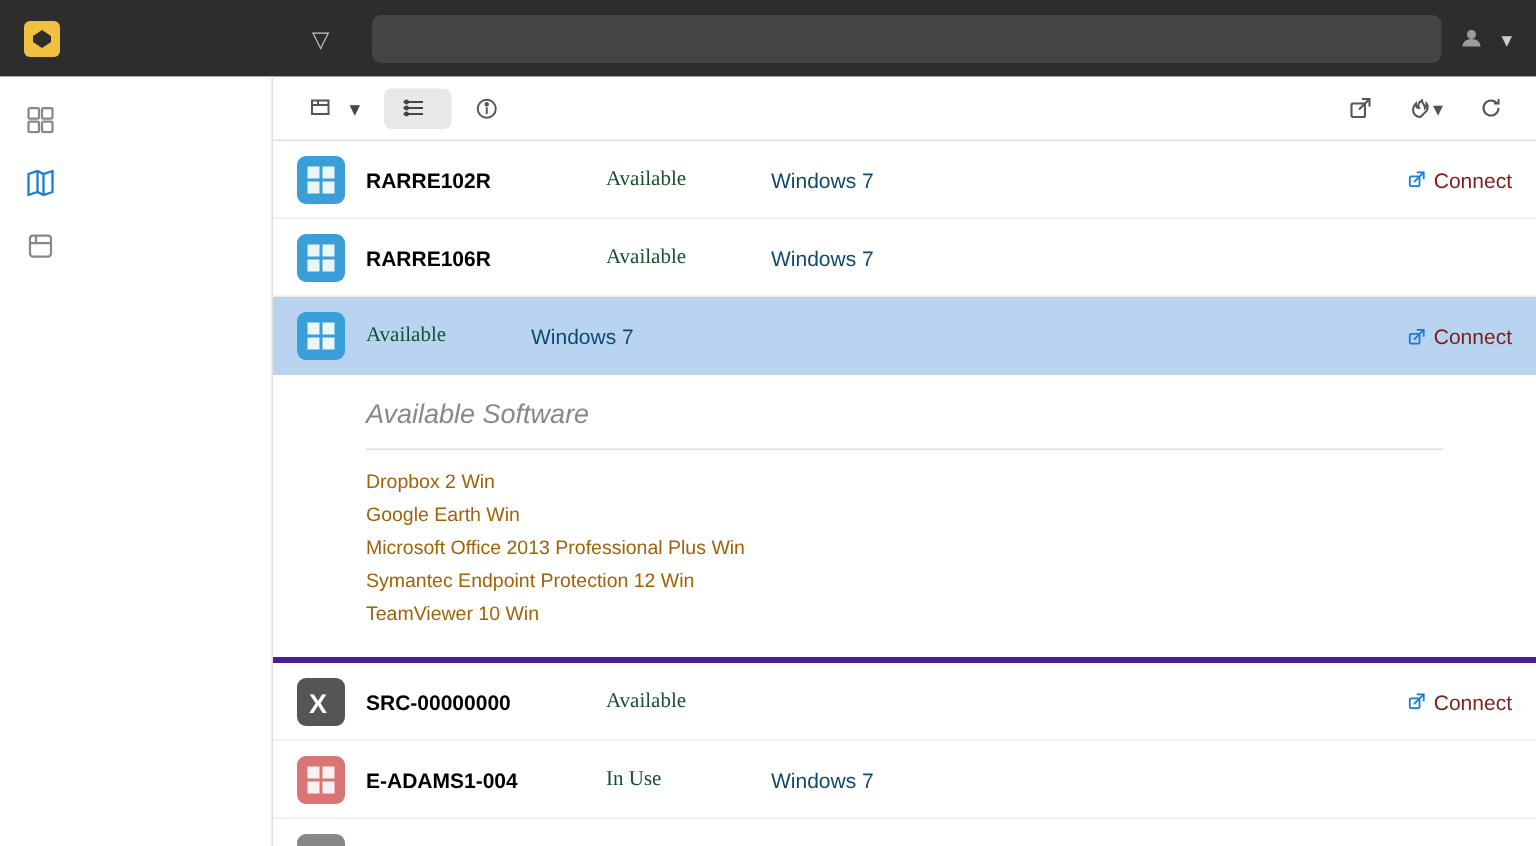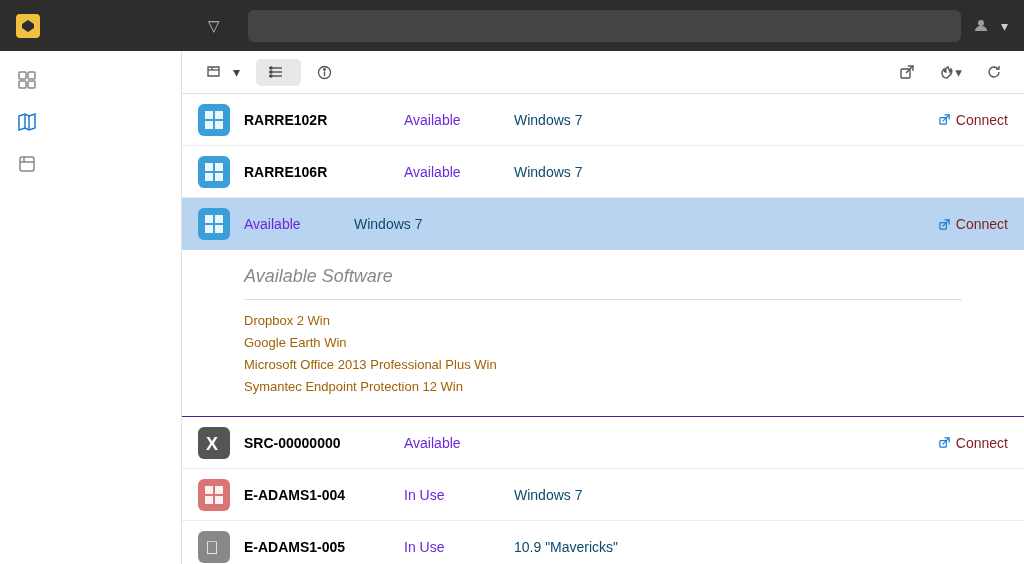--- a/index.html
+++ b/index.html
@@ -36,26 +36,26 @@
     .toolbar-spacer { flex: 1; }
     .toolbar-action { display: flex; align-items: center; padding: 6px 10px; border-radius: 5px; cursor: pointer; color: #555; background: transparent; border: none; }
     .toolbar-action svg { width: 16px; height: 16px; }
 
     
     .table-scroll { flex: 1; overflow-y: auto; background: #fff; }
     .table-row { display: flex; align-items: center; padding: 0 16px; height: 52px; border-bottom: 1px solid #ececec; cursor: pointer; }
     .table-row.expanded { background: #b8d4f0; border-bottom: none; }
     .row-icon { width: 32px; height: 32px; border-radius: 6px; display: flex; align-items: center; justify-content: center; margin-right: 14px; flex-shrink: 0; }
     .row-name { width: 160px; font-weight: 700; font-size: 14px; }
-    .row-status { width: 110px; color: #6d28d9; }
+    .row-status { width: 110px; color: #14532d; font-family: Liberation Serif, serif; }
     .row-os { width: 180px; color: #0c4a6e; }
     .row-connect { margin-left: auto; display: flex; align-items: center; gap: 5px; color: #7f1d1d; font-size: 14px; cursor: pointer; }
 
     
-    .software-panel { background: #fff; border-bottom: 1px solid #4c1d95; padding: 16px 62px 18px; }
+    .software-panel { background: #fff; border-bottom: 4px solid #4c1d95; padding: 16px 62px 18px; }
     .software-panel-title { font-size: 18px; font-style: italic; color: #888; margin-bottom: 12px; }
     .software-panel-divider { border: none; border-top: 1px solid #ddd; margin-bottom: 10px; }
     .software-item { font-size: 13px; color: #a16207; line-height: 1.7; }
   </style>
 </head>
 <body>
 
 <div class="topbar">
   <div class="topbar-logo">
     <div class="topbar-logo-icon">
@@ -216,20 +216,21 @@
               <line x1="5" y1="9" x2="12" y2="2"></line>
             </svg>Connect</div>
   </div>
         <div class="software-panel">
       <div class="software-panel-title">Available Software</div>
       <hr class="software-panel-divider">
       <div class="software-item">Dropbox 2 Win</div>
           <div class="software-item">Google Earth Win</div>
           <div class="software-item">Microsoft Office 2013 Professional Plus Win</div>
           <div class="software-item">Symantec Endpoint Protection 12 Win</div>
+          <div class="software-item">TeamViewer 10 Win</div>
     </div>
         <div class="table-row">
     <div class="row-icon">
             <svg viewBox="0 0 32 32" width="32" height="32">
               <rect width="32" height="32" rx="6" fill="#555"></rect>
               <text x="8" y="23" font-size="18" font-weight="bold" fill="white" font-family="sans-serif">X</text>
             </svg>
           </div>
     <div class="row-name">SRC-00000000</div>
     <div class="row-status">Available</div>

